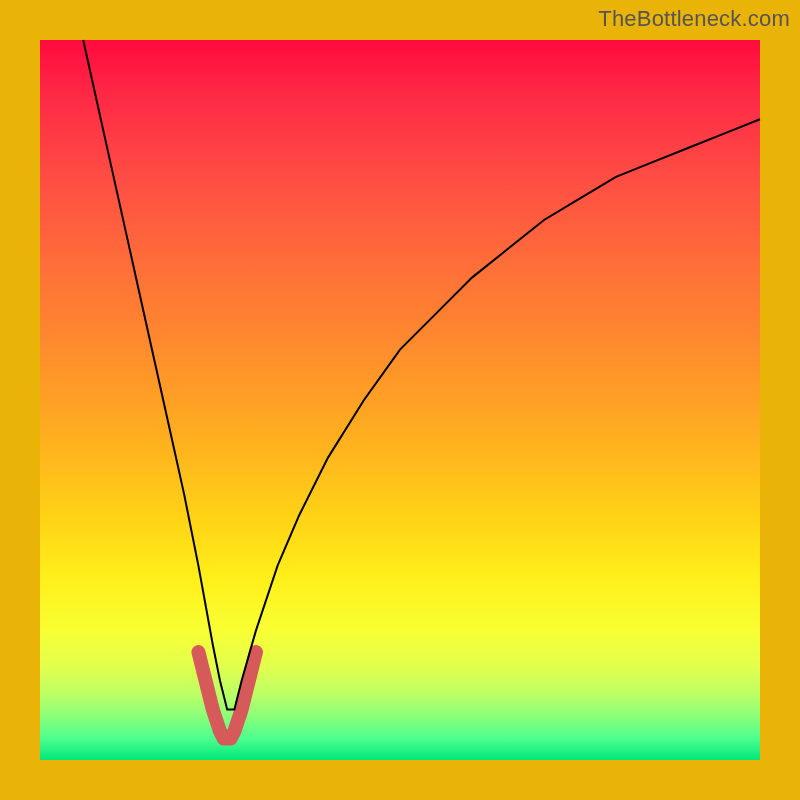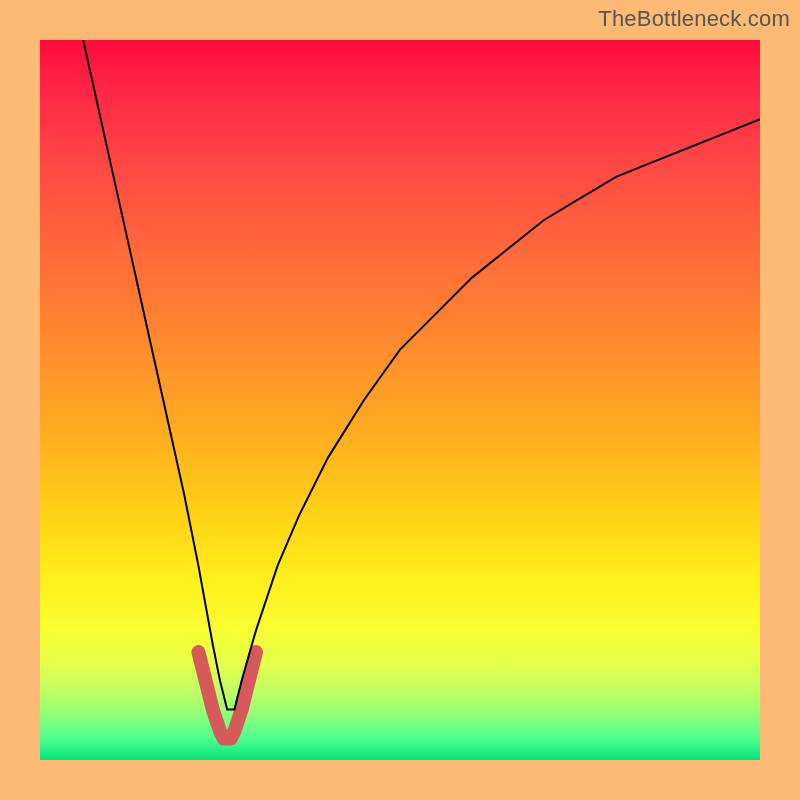--- a/index.html
+++ b/index.html
@@ -10,21 +10,21 @@
     background: #000;
     font-family: Arial, Helvetica, sans-serif;
     overflow: hidden;
   }
   .frame {
     position: absolute;
     left: 0;
     top: 0;
     width: 800px;
     height: 800px;
-    background: #fdba74;
+    background: #eab308;
   }
   .plot {
     position: absolute;
     left: 40px;
     top: 40px;
     width: 720px;
     height: 720px;
     
     background: linear-gradient(
       to bottom,

